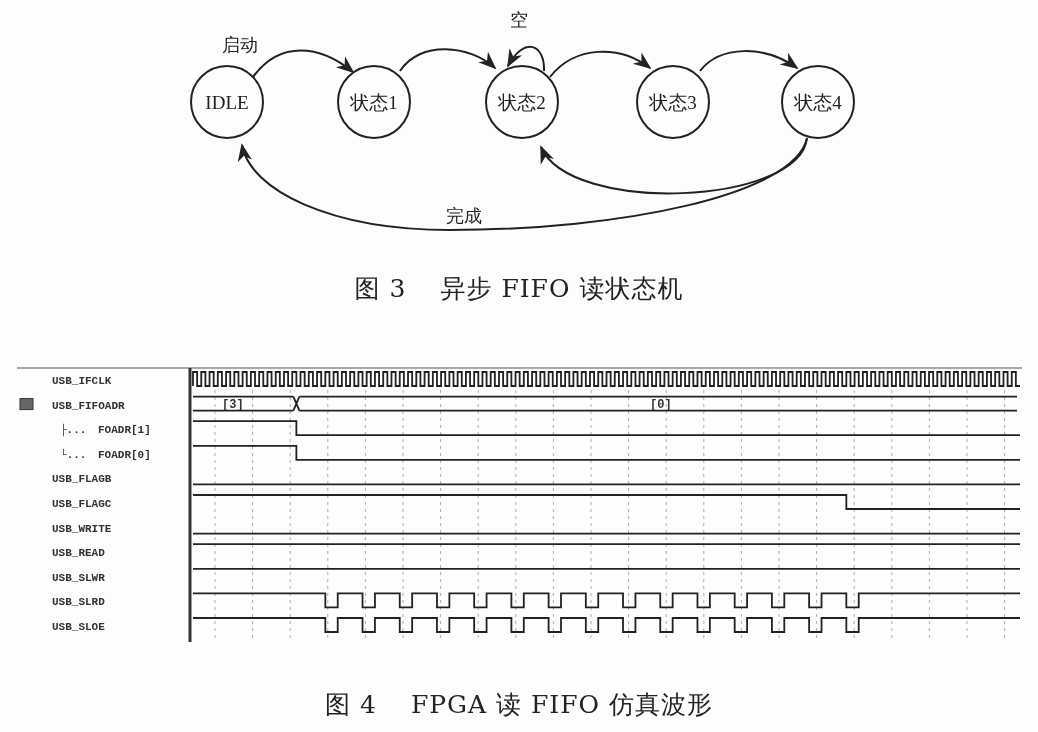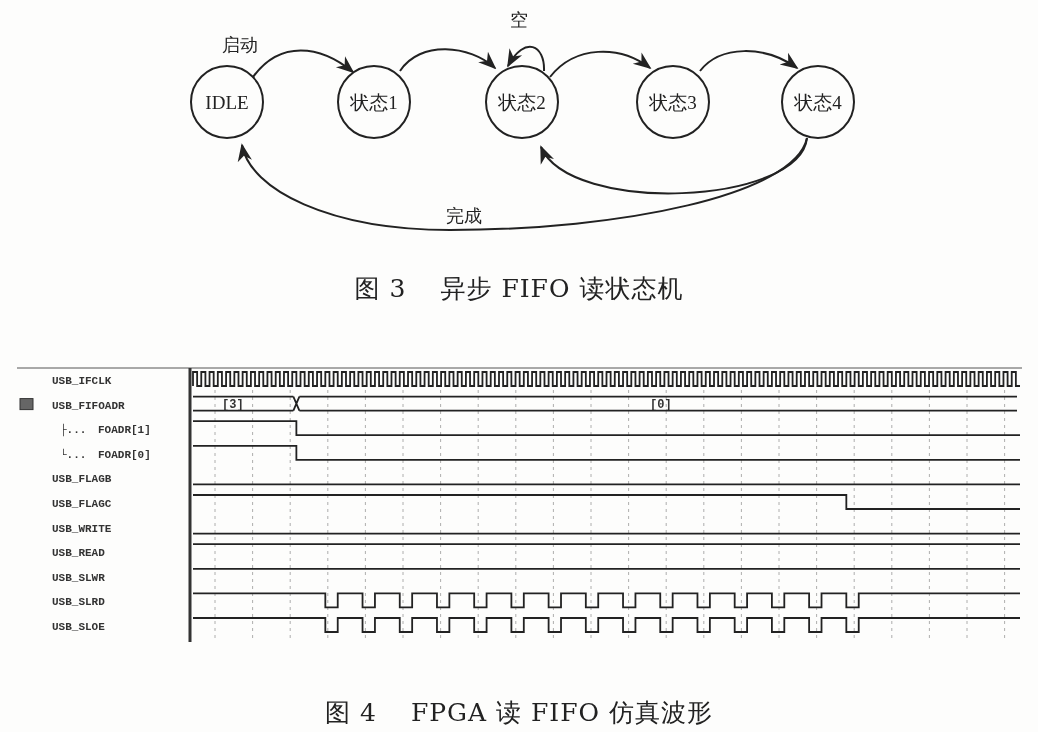--- a/index.html
+++ b/index.html
@@ -4,21 +4,21 @@
 <style>
   html, body { margin:0; padding:0; background:#fdfdfc; }
   body { width:1038px; height:732px; position:relative; overflow:hidden;
          font-family:"DejaVu Serif","Liberation Serif",serif; color:#222; }
   #fsm { position:absolute; left:0; top:0; }
   .node-label { font-family:"Liberation Serif","DejaVu Serif",serif; font-size:19px; fill:#222; }
   .edge-label { font-family:"DejaVu Sans","Liberation Sans",sans-serif; font-size:18px; fill:#222; }
   .caption { position:absolute; left:0; width:1038px; text-align:center;
              font-family:"DejaVu Serif","Liberation Serif",serif; font-size:25px; color:#222; letter-spacing:1px; }
   #cap3 { top:272px; }
-  #cap4 { top:688px;margin-top:8px; }
+  #cap4 { top:688px; }
   .cap-num { margin:0 22px 0 12px; }
   #wave { position:absolute; left:0; top:360px; }
   .sig-label { font-family:"Liberation Mono","DejaVu Sans Mono",monospace; font-size:11px; font-weight:bold; fill:#333; }
   .bus-text { font-family:"Liberation Mono","DejaVu Sans Mono",monospace; font-size:12px; font-weight:bold; fill:#333; }
 </style>
 </head>
 <body>
 
 <svg id="fsm" width="1038" height="270" viewBox="0 0 1038 270">
   <defs>

